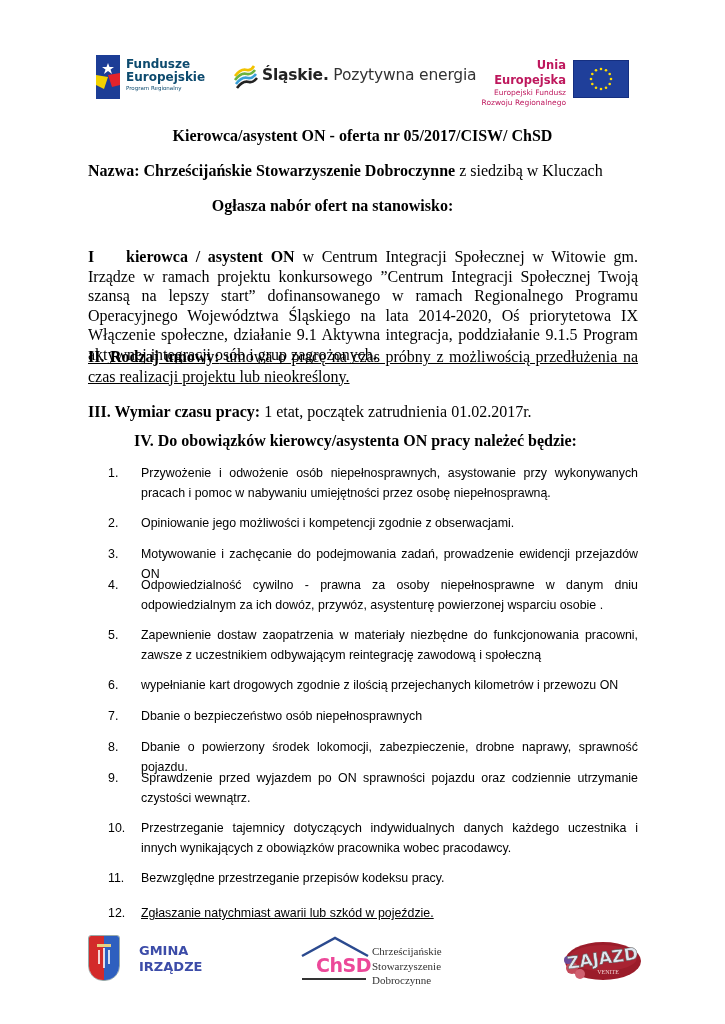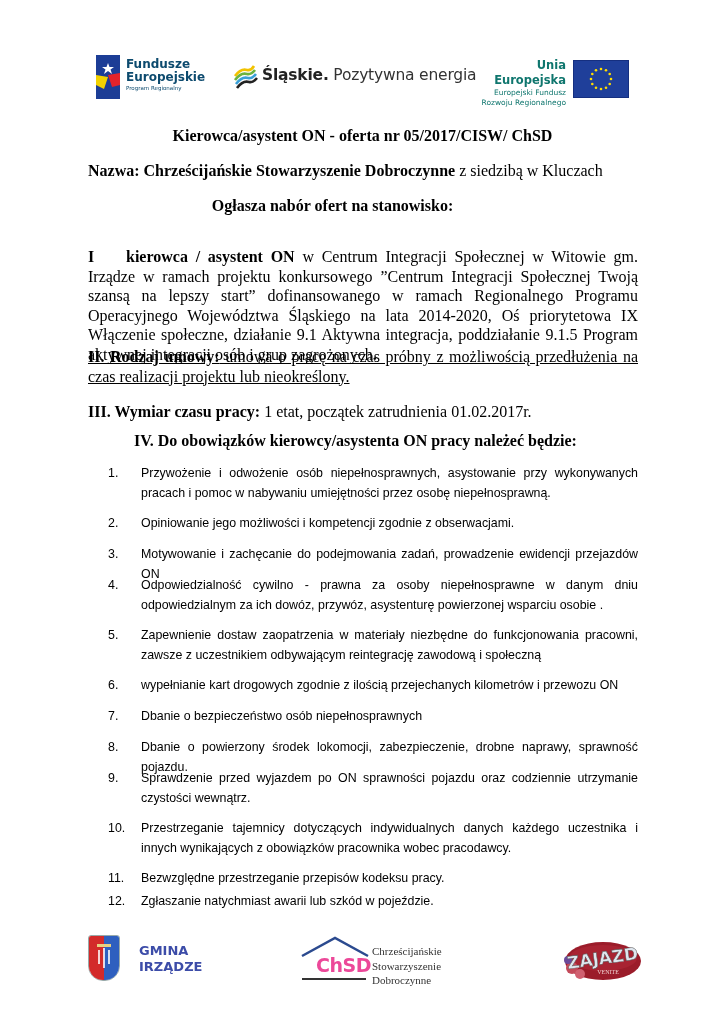--- a/index.html
+++ b/index.html
@@ -9,21 +9,21 @@
 
     
     .fe-logo { left: 96px; top: 55px; width: 110px; height: 45px; }
     .fe-flag { position: absolute; left: 0; top: 0; width: 24px; height: 44px; background: #1c3d96; overflow: hidden; }
     .fe-text { position: absolute; left: 30px; top: 3px; font-family: "DejaVu Sans", sans-serif; font-weight: bold; color: #0c4a6e; line-height: 13px; font-size: 12px; }
     .fe-text .small { font-size: 5.5px; font-weight: normal; line-height: 8px; display:block; }
     .sl-logo { left: 232px; top: 62px; height: 30px; }
     .sl-text { position: absolute; left: 30px; top: 4px; font-family: "DejaVu Sans", sans-serif; font-size: 15.5px; color: #333; white-space: nowrap; letter-spacing: -0.2px; }
     .sl-text b { font-weight: bold; color: #222; }
     .ue-logo { left: 470px; top: 58px; width: 160px; height: 42px; }
-    .ue-text { position: absolute; left: 0; top: 0; text-align: right; width: 96px; font-family: "DejaVu Sans", sans-serif; color: #0f766e; }
+    .ue-text { position: absolute; left: 0; top: 0; text-align: right; width: 96px; font-family: "DejaVu Sans", sans-serif; color: #be185d; }
     .ue-text .big { font-weight: bold; font-size: 11.5px; display:block; line-height: 15px; }
     .ue-text .sm { font-size: 7.5px; display:block; line-height: 10px; }
     .ue-flag { position: absolute; left: 103px; top: 2px; width: 54px; height: 36px; background: #1f3f9a; border: 1px solid #152f80; }
 
     
     .title { top: 127px; left: 0; width: 725px; text-align: center; font-size: 16px; font-weight: bold; }
     .nazwa { top: 162px; left: 88px; font-size: 16px; }
     .oglasza { top: 197px; left: 0; width: 665px; text-align: center; font-size: 16px; font-weight: bold; }
     .para { left: 88px; width: 550px; font-size: 16px; line-height: 19.5px; text-align: justify; }
     .p1 { top: 247px; }
@@ -168,21 +168,21 @@
     <span class="txt">Sprawdzenie przed wyjazdem po ON sprawności pojazdu oraz codziennie utrzymanie czystości wewnątrz.</span>
   </div>
   <div class="li" style="top:355px;">
     <span class="num">10.</span>
     <span class="txt">Przestrzeganie tajemnicy dotyczących indywidualnych danych każdego uczestnika i innych wynikających z obowiązków pracownika wobec pracodawcy.</span>
   </div>
   <div class="li" style="top:405px;">
     <span class="num">11.</span>
     <span class="txt">Bezwzględne przestrzeganie przepisów kodeksu pracy.</span>
   </div>
-  <div class="li" style="top:428px;">
+  <div class="li" style="top:440px;text-decoration:underline;">
     <span class="num">12.</span>
     <span class="txt">Zgłaszanie natychmiast awarii lub szkód w pojeździe.</span>
   </div>
 </div>
 
 <div class="abs gmina">
   <div class="shield">
     <div class="l"></div>
       <div class="r"></div>
     <svg class="abs" style="left:0;top:0" width="30" height="44" viewBox="0 0 30 44">

